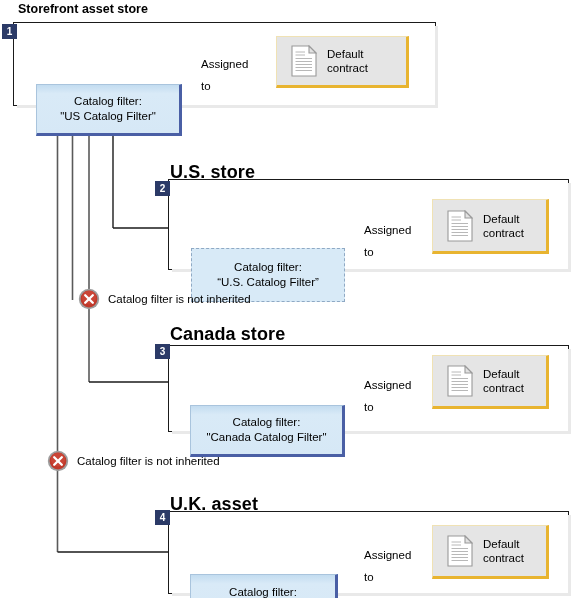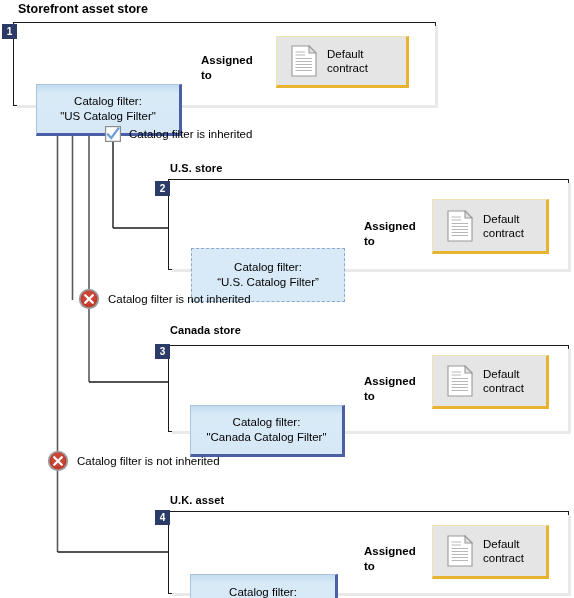--- a/index.html
+++ b/index.html
@@ -10,21 +10,21 @@
     position:relative;
     overflow:hidden;
     color:#000;
   }
   .canvas{position:absolute;left:0;top:0;width:574px;height:502px;}
   .svg-layer{position:absolute;left:0;top:0;width:574px;height:598px;pointer-events:none;}
 
   
   .store-title{
     position:absolute;
-    font-size:11px;
+    font-size:18px;
     font-weight:bold;
     letter-spacing:.1px;
     white-space:nowrap;
   }
 
   
   .store-frame{
     position:absolute;
     border:1px solid #1a1a1a;
     background:#ffffff;
@@ -107,24 +107,23 @@
     font-size:11.5px;
     line-height:14px;
     margin-left:10px;
     white-space:pre-line;
   }
 
   
   .assigned-label{
     position:absolute;
     font-size:11.5px;
-    line-height:15px;
+    line-height:22px;
     white-space:pre-line;
     z-index:5;
-    font-weight:bold;
   }
 
   
   .marker{
     position:absolute;
     z-index:7;
     display:flex;
     align-items:center;
   }
   .marker-icon{flex:0 0 auto;}
@@ -219,27 +218,20 @@
           <path d="M4.5,16.5 H21"></path>
         <path d="M4.5,19.5 H21"></path>
           <path d="M4.5,22.5 H21"></path>
         <path d="M4.5,25.5 H21"></path>
       </g>
     </svg>
     <div class="contract-label">Default
 contract</div>
   </div>
 
-  <div class="marker" style="left:105px;top:126px;">
-    <svg class="marker-icon" width="16" height="16" viewBox="0 0 16 16">
-      <rect x="0.6" y="0.6" width="14.8" height="14.8" fill="#ffffff" stroke="#8d8d8d" stroke-width="1.2"></rect>
-      <path d="M3,8.5 L6.3,12 L13.2,2.6" fill="none" stroke="#6f9fd8" stroke-width="2.4" stroke-linecap="square"></path>
-    </svg>
-    <div class="marker-text">Catalog filter is inherited</div>
-  </div>
 
   <div class="store-title" style="left:170px;top:162px;">U.S. store</div>
 
   <div class="store-frame" style="left:168px;top:179px;width:401px;height:91px;"></div>
   <div class="badge" style="left:155px;top:181px;">2</div>
 
   <div class="filter-box dashed" style="left:191px;top:200px;width:154px;height:54px;">
     <div class="filter-text">Catalog filter:
 “U.S. Catalog Filter”</div>
   </div>

